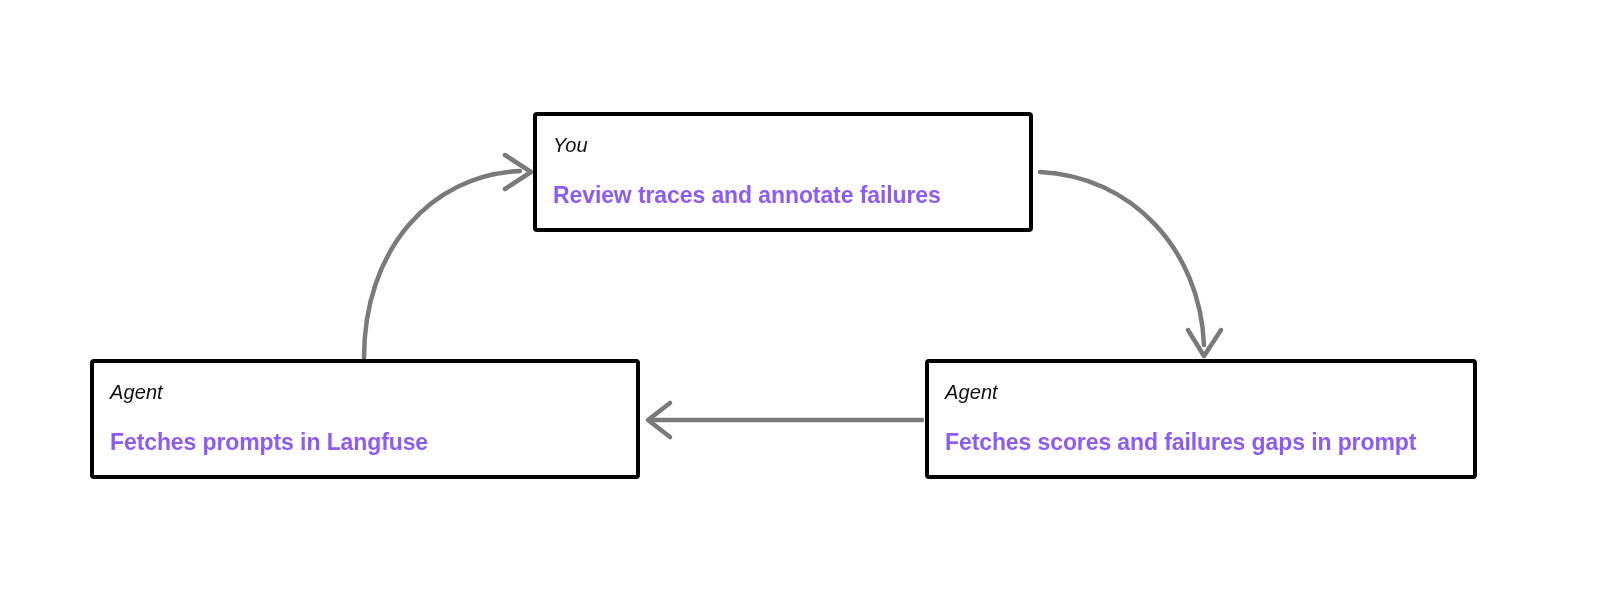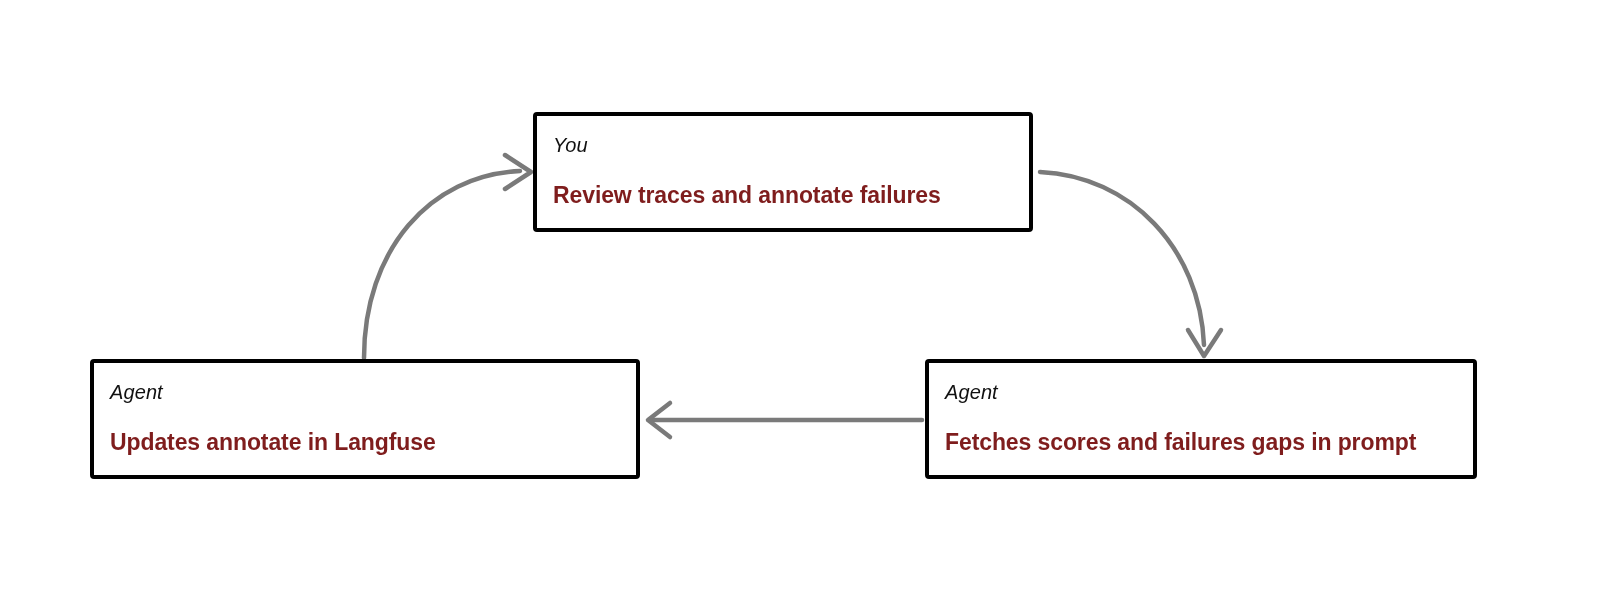--- a/index.html
+++ b/index.html
@@ -44,21 +44,21 @@
     font-weight: 400;
     color: #111111;
     line-height: 1.1;
     letter-spacing: 0.1px;
     white-space: nowrap;
   }
   .node-title {
     margin-top: 26px;
     font-size: 23px;
     font-weight: 700;
-    color: #7f1d1d;
+    color: #8b5cf6;
     line-height: 1.15;
     letter-spacing: -0.1px;
     white-space: nowrap;
   }
   #node-you {
     left: 533px;
     top: 112px;
     width: 500px;
     height: 120px;
   }
@@ -99,21 +99,21 @@
 
   </svg>
 
   <div class="node" id="node-you">
     <div class="node-role">You</div>
     <div class="node-title">Review traces and annotate failures</div>
   </div>
 
   <div class="node" id="node-updates">
     <div class="node-role">Agent</div>
-    <div class="node-title">Updates annotate in Langfuse</div>
+    <div class="node-title">Fetches prompts in Langfuse</div>
   </div>
 
   <div class="node" id="node-fetches">
     <div class="node-role">Agent</div>
     <div class="node-title">Fetches scores and failures gaps in prompt</div>
   </div>
 
 </div>
 
 </body></html>

